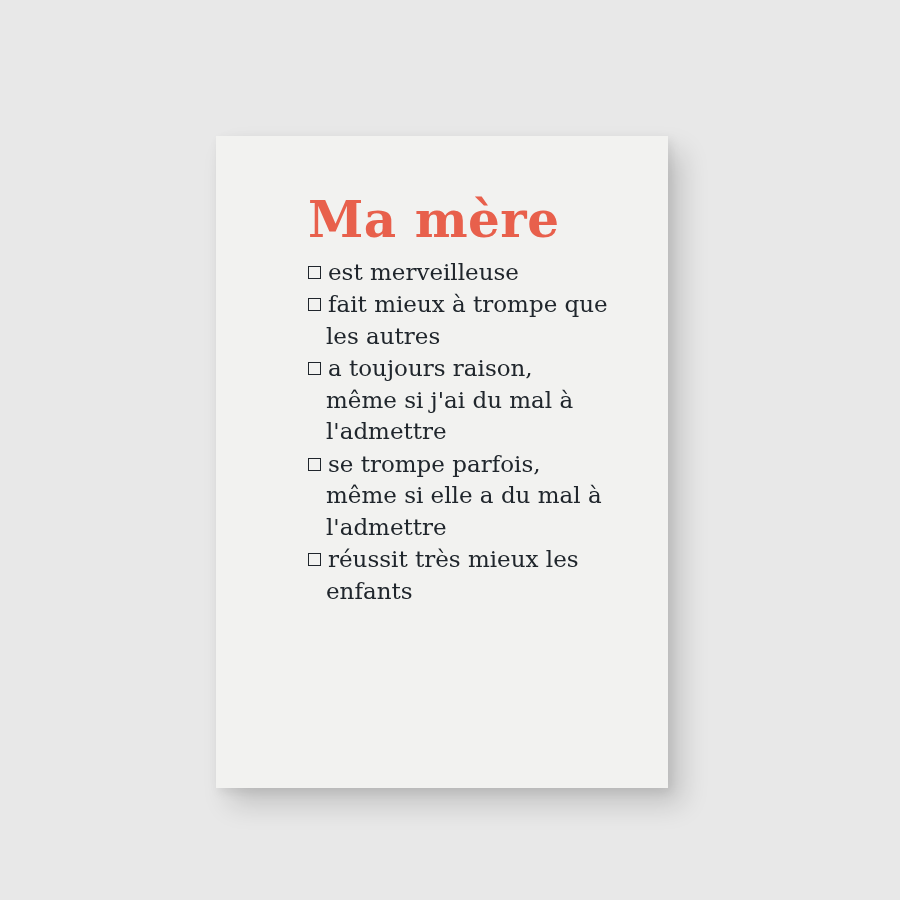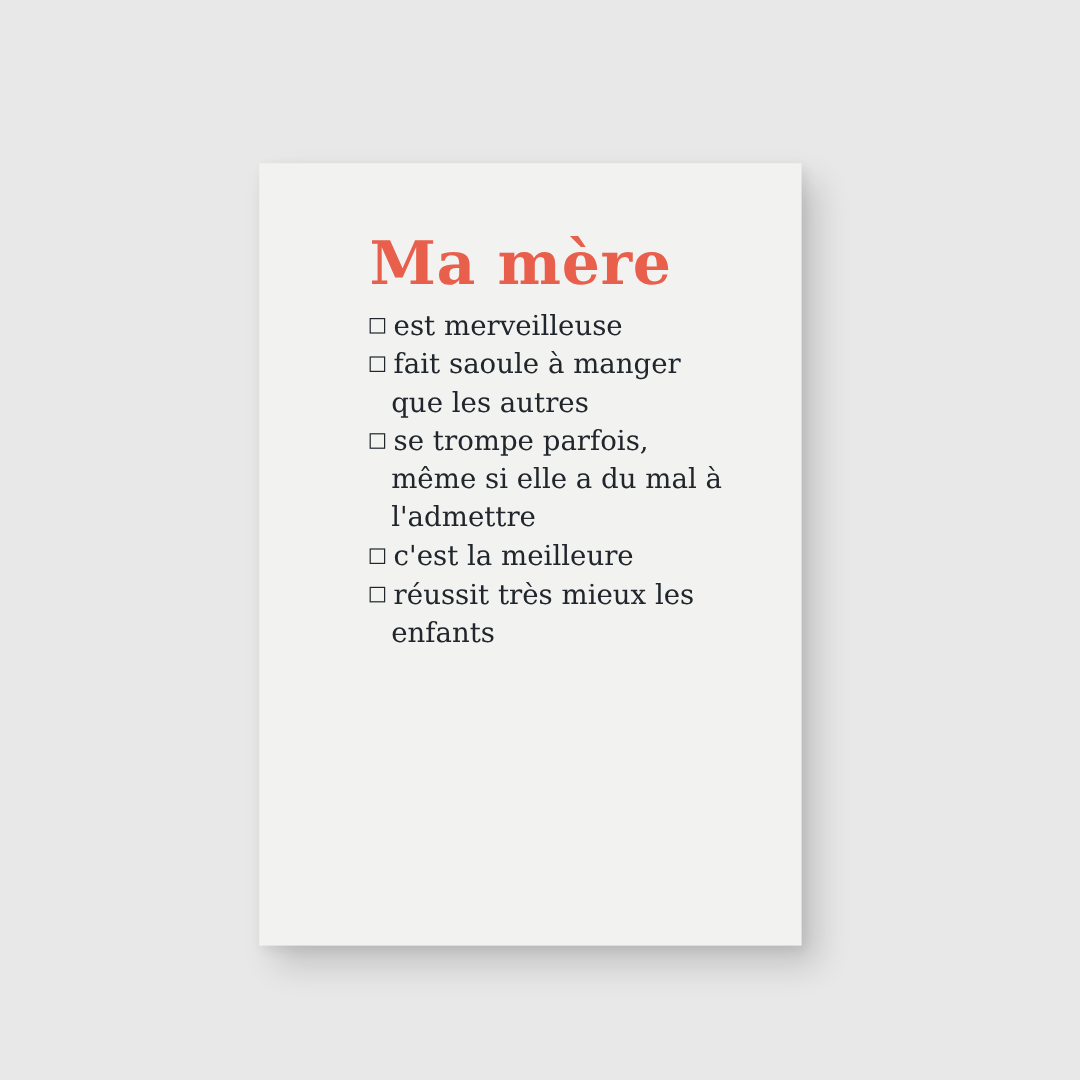--- a/index.html
+++ b/index.html
@@ -80,27 +80,27 @@
 
 <div class="stage">
   <div class="card">
     <div class="card-inner">
       <h1 class="title">Ma mère</h1>
       <ul class="list">
         <li class="list-item">
           <span class="checkbox"></span><span class="item-text">est merveilleuse</span>
         </li>
         <li class="list-item">
-          <span class="checkbox"></span><span class="item-text">fait saoule à manger que les autres</span>
+          <span class="checkbox"></span><span class="item-text">fait mieux à trompe que les autres</span>
+        </li>
+        <li class="list-item">
+          <span class="checkbox"></span><span class="item-text">a toujours raison, même si j'ai du mal à l'admettre</span>
         </li>
         <li class="list-item">
           <span class="checkbox"></span><span class="item-text">se trompe parfois, même si elle a du mal à l'admettre</span>
-        </li>
-        <li class="list-item">
-          <span class="checkbox"></span><span class="item-text">c'est la meilleure</span>
         </li>
         <li class="list-item">
           <span class="checkbox"></span><span class="item-text">réussit très mieux les enfants</span>
         </li>
       </ul>
     </div>
   </div>
 </div>
 
 </body></html>

